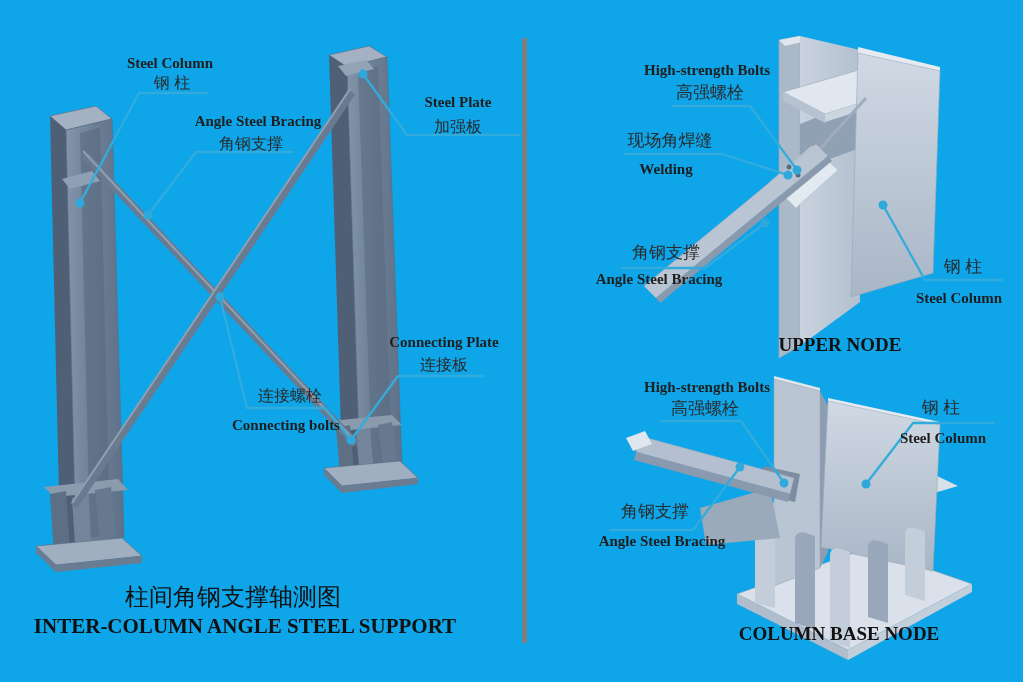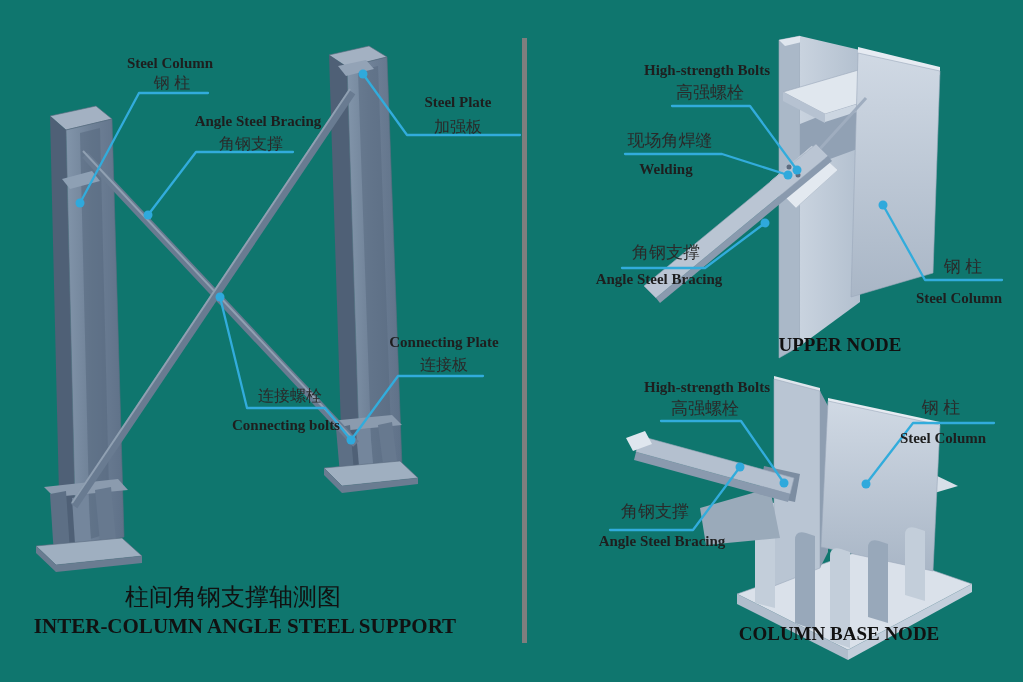--- a/index.html
+++ b/index.html
@@ -1,16 +1,16 @@
 <!DOCTYPE html>
 <html><head>
 <meta charset="utf-8">
 <style>
   html,body{margin:0;padding:0;background:#fff;}
-  #stage{position:relative;width:1023px;height:682px;background:#0f766e;overflow:hidden;
+  #stage{position:relative;width:1023px;height:682px;background:#0ea5e9;overflow:hidden;
          font-family:"Liberation Sans",sans-serif;}
   svg{display:block;}
   .lbl-en{font-family:"Liberation Serif",serif;font-weight:700;font-size:15px;fill:#1e1e1e;}
   .lbl-zh{font-family:"Liberation Sans",sans-serif;font-weight:400;font-size:17px;fill:#2a2a2a;}
   .lbl-zh-sm{font-size:16px;}
   .title-zh{font-family:"Liberation Sans",sans-serif;font-size:24px;fill:#111;}
   .title-en{font-family:"Liberation Serif",serif;font-weight:700;font-size:21px;fill:#111;}
   .node-title{font-family:"Liberation Serif",serif;font-weight:700;font-size:19px;fill:#111;}
   .leader{fill:none;stroke:#32acdc;stroke-width:2.3px;stroke-linejoin:round;stroke-linecap:round;}
   .dot{fill:#2fa9dc;}

